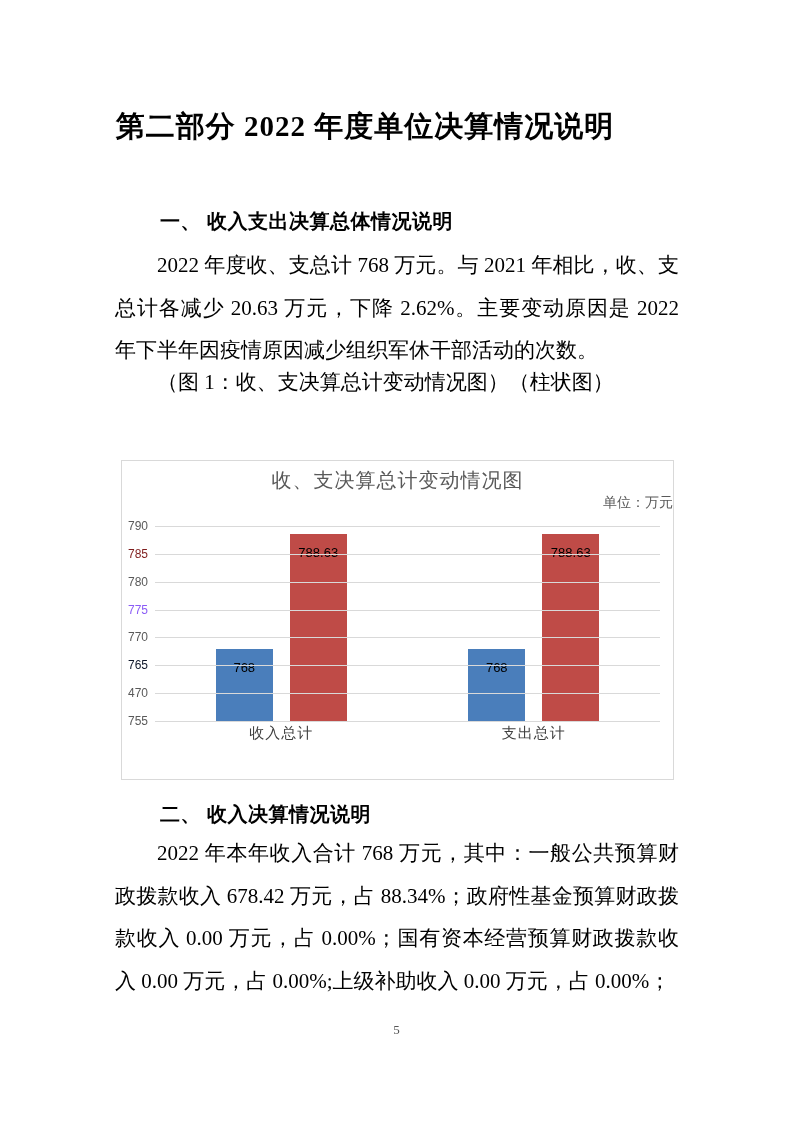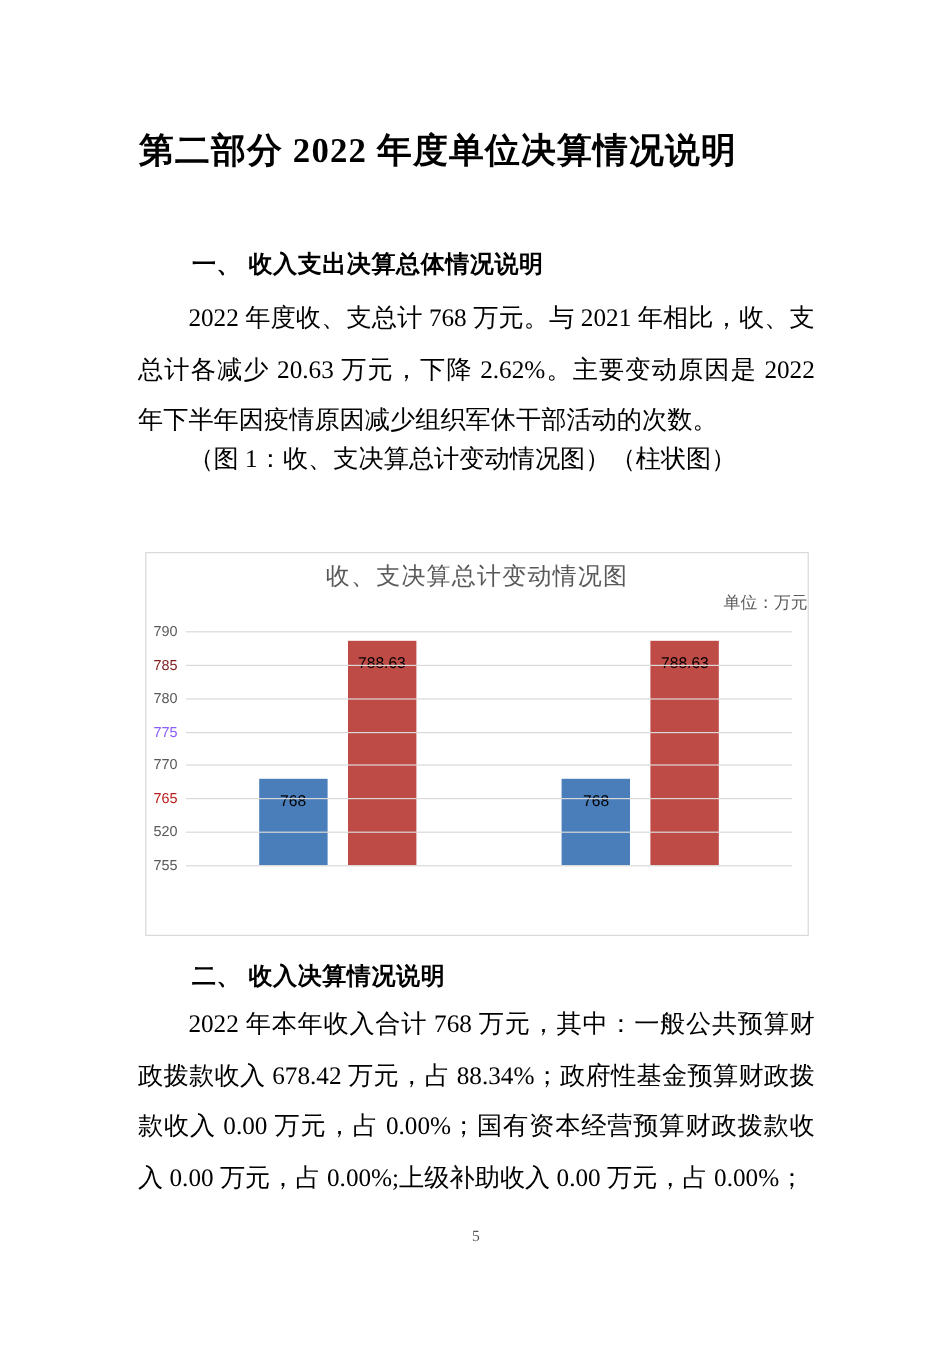--- a/index.html
+++ b/index.html
@@ -128,23 +128,27 @@
       <div class="gridline" style="top: 139.286px; background: rgb(217, 217, 217);"></div>
       <div class="gridline" style="top: 167.143px; background: rgb(217, 217, 217);"></div>
       <div class="gridline" style="top: 195px; background: rgb(217, 217, 217);"></div>
     </div>
   <div id="yticks">
       <div class="ytick" style="position: absolute; top: 58px; color: rgb(89, 89, 89);">790</div>
       <div class="ytick" style="position: absolute; top: 85.8571px; color: #7f1d1d;">785</div>
       <div class="ytick" style="position: absolute; top: 113.714px; color: rgb(89, 89, 89);">780</div>
       <div class="ytick" style="position: absolute; top: 141.571px; color: #8b5cf6;">775</div>
       <div class="ytick" style="position: absolute; top: 169.429px; color: rgb(89, 89, 89);">770</div>
-      <div class="ytick" style="position: absolute; top: 197.286px; color: #b91c1c;">765</div>
-      <div class="ytick" style="position: absolute; top: 225.143px; color: rgb(89, 89, 89);">520</div>
+      <div class="ytick" style="position: absolute; top: 197.286px; color: #0f172a;">765</div>
+      <div class="ytick" style="position: absolute; top: 225.143px; color: rgb(89, 89, 89);">470</div>
       <div class="ytick" style="position: absolute; top: 253px; color: rgb(89, 89, 89);">755</div>
+    </div>
+  <div class="xlabels" id="xlabels">
+      <div class="xlabel">收入总计</div>
+      <div class="xlabel">支出总计</div>
     </div>
 </div>
 
 <div class="abs sec-heading heading-2">二、 收入决算情况说明</div>
 
 <div class="abs body-para para-2">2022 年本年收入合计 768 万元，其中：一般公共预算财政拨款收入 678.42 万元，占 88.34%；政府性基金预算财政拨款收入 0.00 万元，占 0.00%；国有资本经营预算财政拨款收入 0.00 万元，占 0.00%;上级补助收入 0.00 万元，占 0.00%；</div>
 
 <div class="abs page-number">5</div>
 
 </body></html>

